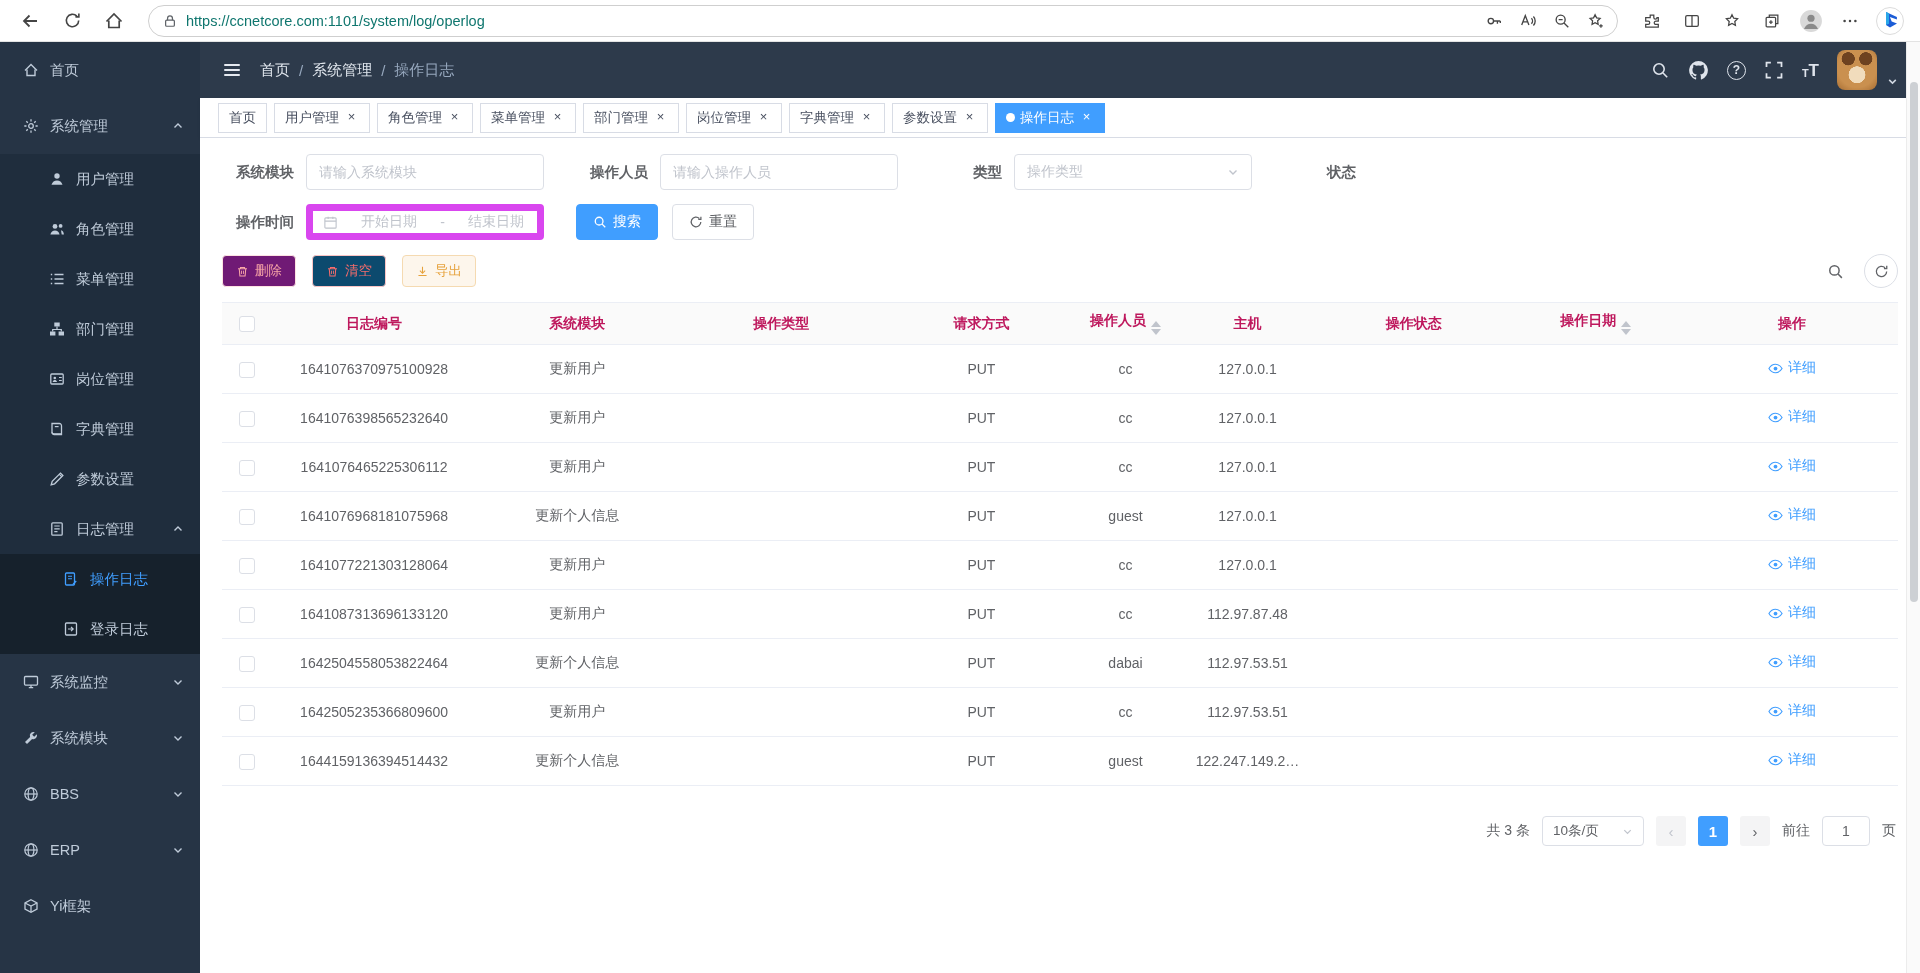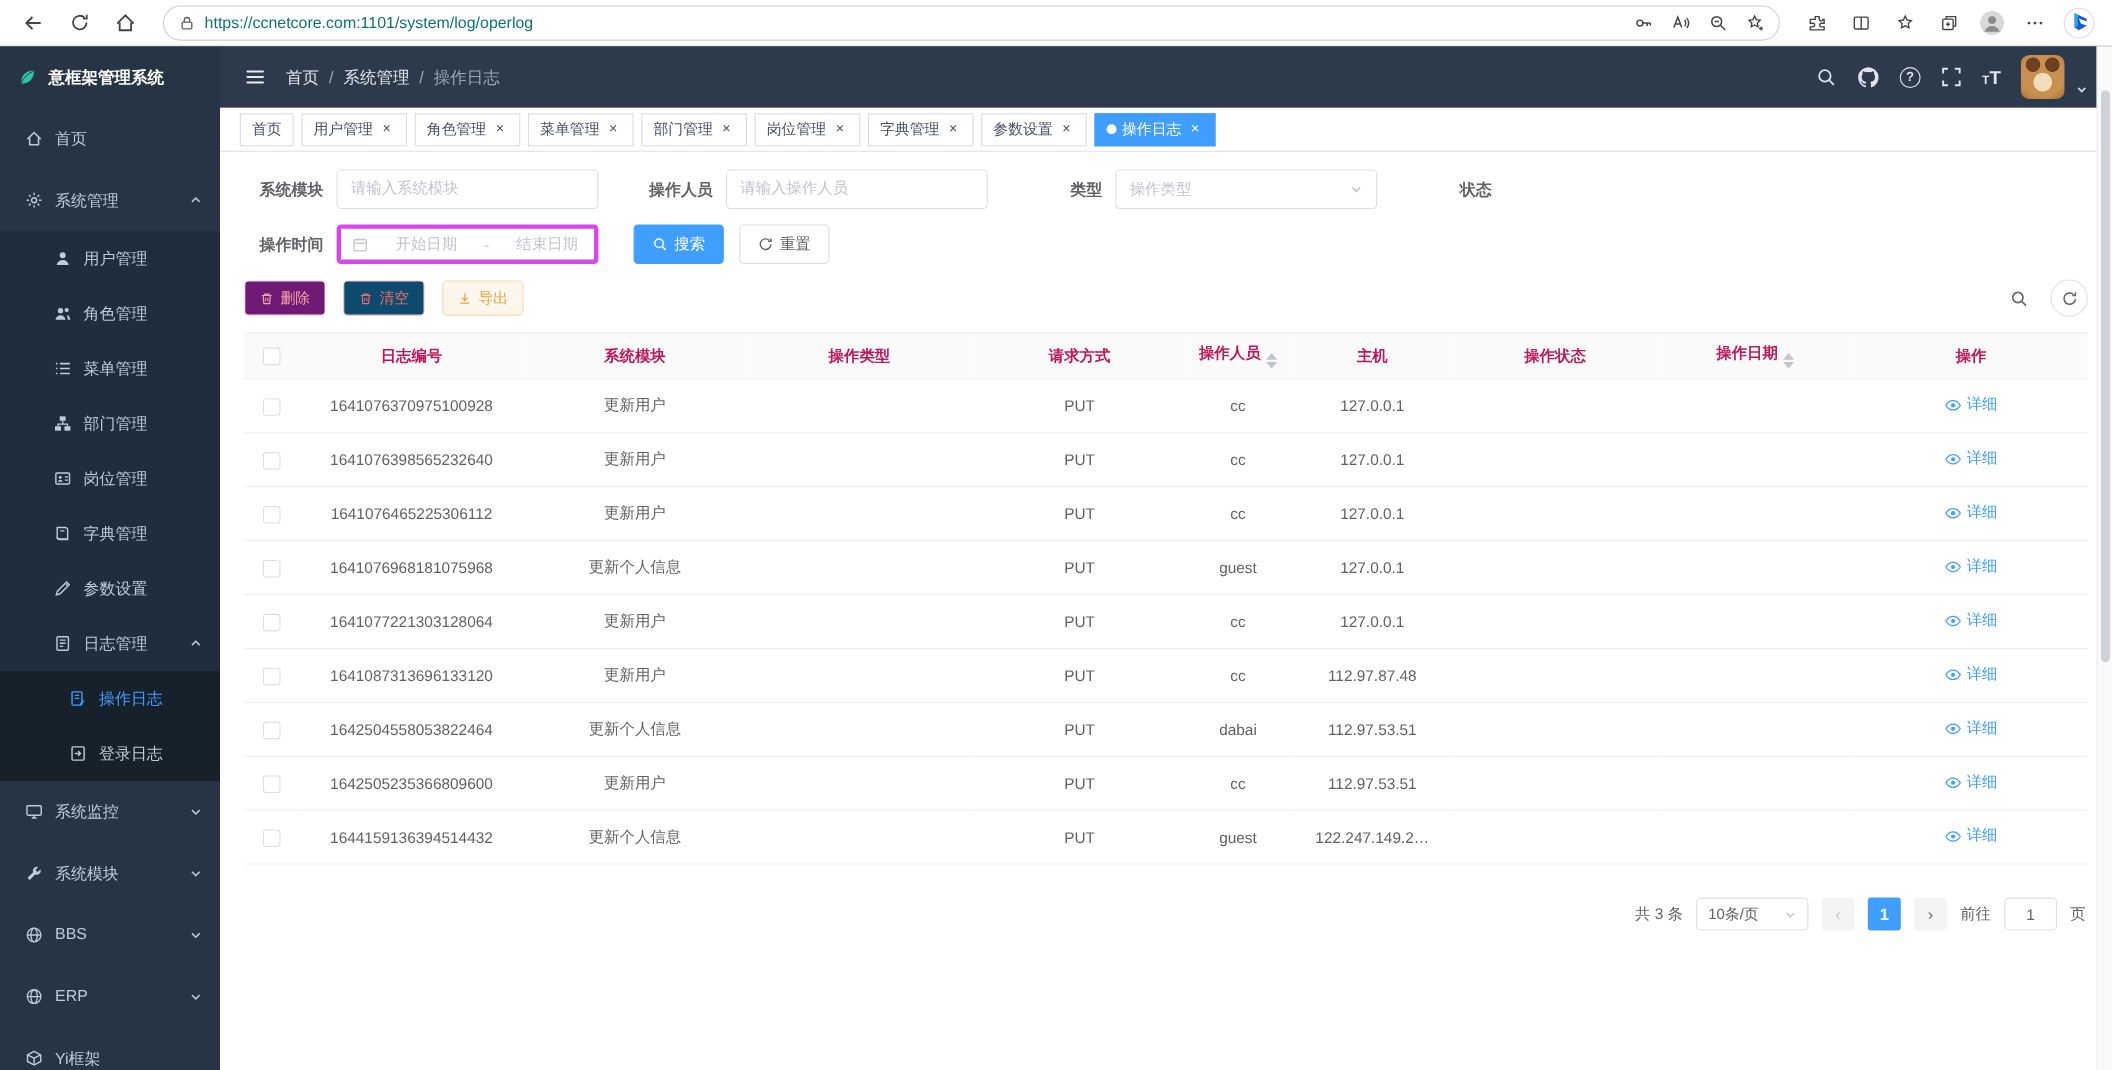--- a/index.html
+++ b/index.html
@@ -59,25 +59,25 @@
 .tag .dot{display:none;width:9px;height:9px;border-radius:50%;background:#fff}
 .tag.active{background:#409EFF;border-color:#409EFF;color:#fff}
 .tag.active .dot{display:inline-block}
 .tag-close{font-size:13px;width:15px;height:15px;line-height:14px;text-align:center;border-radius:50%;cursor:pointer}
 
 
 .content{flex:1;background:#fff;padding:16px 22px 0;overflow:hidden}
 .f-row{display:flex;align-items:center;margin-bottom:14px}
 .f-item{display:flex;align-items:center;margin-right:32px}
 .f-label{width:72px;text-align:right;font-size:14.5px;font-weight:bold;color:#606266;margin-right:12px;white-space:nowrap}
-.f-input{width:238px;height:36px;border:1px solid #dcdfe6;border-radius:4px;padding:0 12px;font-size:14px;color:#606266;outline:none;font-family:Liberation Mono, monospace}
+.f-input{width:238px;height:36px;border:1px solid #dcdfe6;border-radius:4px;padding:0 12px;font-size:14px;color:#606266;outline:none;font-family:Liberation Sans, sans-serif}
 .f-input::placeholder{color:#c0c4cc}
 .f-select{width:238px;height:36px;border:1px solid #dcdfe6;border-radius:4px;display:flex;align-items:center;justify-content:space-between;padding:0 12px;background:#fff;cursor:pointer}
 .f-select .ph{color:#c0c4cc;font-size:14px}
-.f-date{width:238px;height:36px;border:4px solid #d946ef;border-radius:4px;display:flex;align-items:center;padding:0 10px;background:#fff;gap:20px}
+.f-date{width:238px;height:36px;border:7px solid #d946ef;border-radius:4px;display:flex;align-items:center;padding:0 10px;background:#fff;gap:20px}
 .f-date .ph{flex:1;text-align:center;color:#c0c4cc;font-size:14px}
 .f-date .sep{color:#c0c4cc}
 
 .btn{display:inline-flex;align-items:center;gap:6px;height:36px;padding:0 16px;border-radius:4px;font-size:14px;border:1px solid #dcdfe6;background:#fff;color:#606266;cursor:pointer;font-family:inherit;white-space:nowrap}
 .btn-primary{background:#409EFF;border-color:#409EFF;color:#fff}
 .btn-sm{height:32px;padding:0 13px;font-size:13.5px}
 .btn-danger-disabled{background:#701a75;border-color:#fde2e2;color:#f9a7a7;cursor:not-allowed}
 .btn-danger-plain{background:#0c4a6e;border-color:#fbc4c4;color:#f56c6c}
 .btn-warning-plain{background:#fdf6ec;border-color:#f5dab1;color:#e6a23c}
 
@@ -215,29 +215,20 @@
             <path d="M11 6v13l4 2.6 7-4.2-5.3-2-1.8-4.5 7 2.7V11z" fill="#1b5cd6"></path>
             <path d="M11 6l3 1.2v10.5l-3 1.3z" fill="#2aa7e8"></path>
           </svg>
         </span>
     </div>
   </div>
 
   <div class="app">
 
     <aside class="sidebar">
-      <div class="logo">
-        <span class="nicon">
-            <svg width="22" height="22" viewBox="0 0 24 24">
-              <path d="M4 20C4 9 11 4 20 4c0 9-5 16-16 16z" fill="#2EC4A5"></path>
-              <path d="M4 20C7 13 12 8 19 5" stroke="#263445" stroke-width="1.2" fill="none"></path>
-            </svg>
-          </span>
-        <span class="logo-title">意框架管理系统</span>
-      </div>
       <nav>
         <div class="nav-item l1">
           <span class="nicon">
               <svg width="16" height="16" viewBox="0 0 16 16" fill="none" stroke="currentColor" stroke-width="1.4">
                 <path d="M2 8.5 8 2.5l6 6"></path>
                 <path d="M4 7.5v6h8v-6"></path>
               </svg>
             </span>
           <span>首页</span>
         </div>

